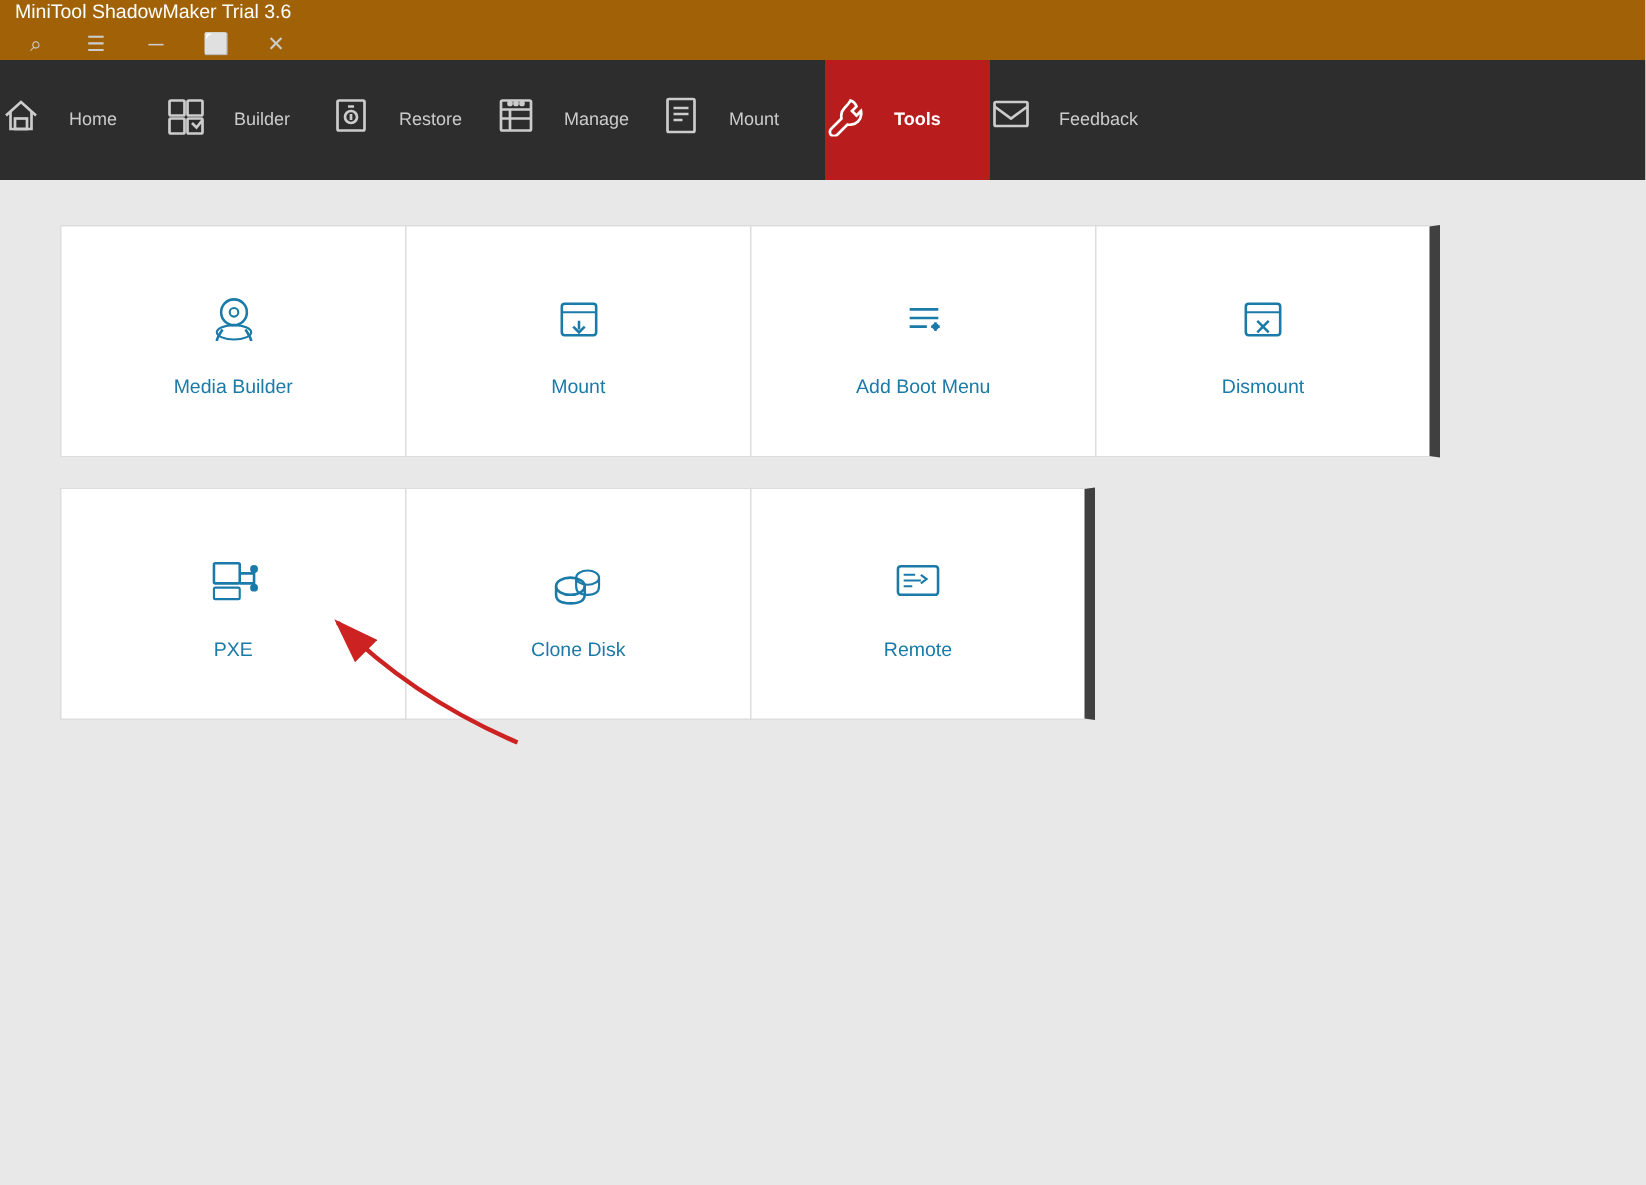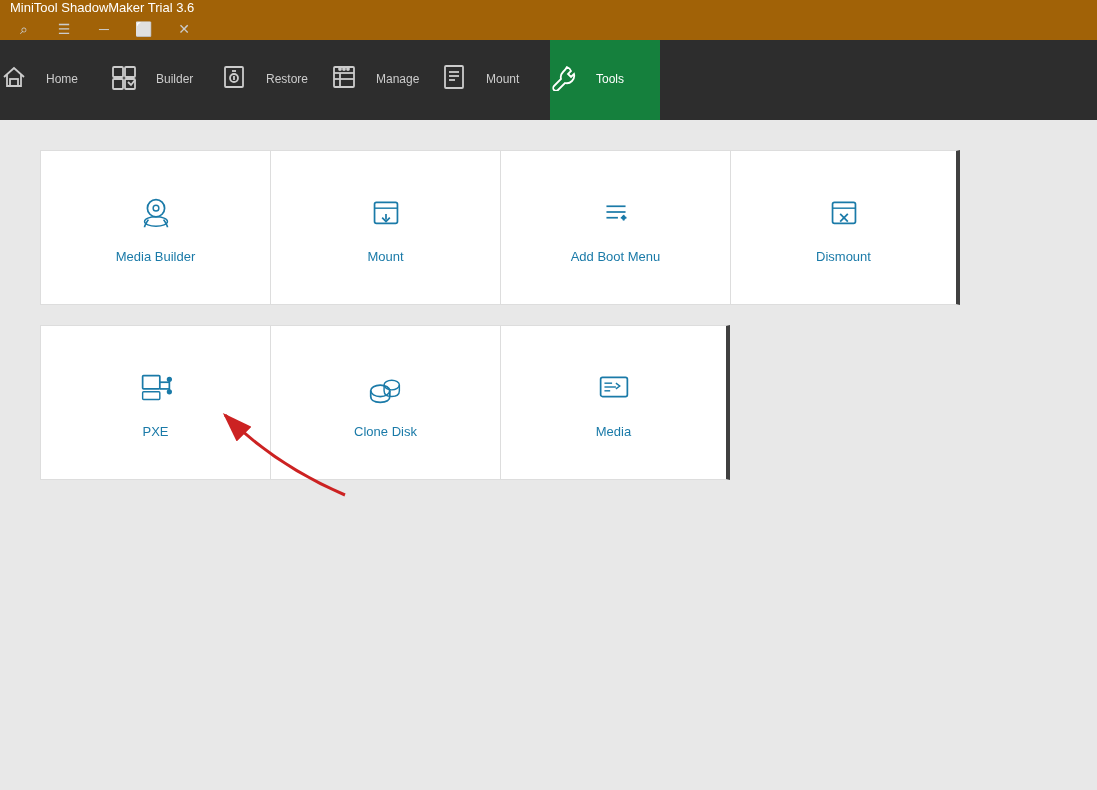--- a/index.html
+++ b/index.html
@@ -58,22 +58,23 @@
       align-items: center;
       justify-content: flex-start;
       width: 110px;
       cursor: pointer;
       color: #ccc;
       font-size: 12px;
       gap: 18px;
       border-bottom: 3px solid transparent;
     }
     .nav-item.active {
-      background: #15803d;
+      background: #b91c1c;
       color: #fff;
+      font-weight: bold;
     }
     .nav-icon {
       font-size: 26px;
       line-height: 1;
     }
 
     
     .content {
       background: #e8e8e8;
       padding: 30px 40px;
@@ -95,21 +96,21 @@
       align-items: center;
       justify-content: center;
       width: 230px;
       height: 155px;
       cursor: pointer;
       border: 1px solid #ddd;
       border-right: none;
       gap: 12px;
     }
     .tool-card:last-child {
-      border-right: 4px solid #404040;
+      border-right: 7px solid #404040;
     }
     .tool-label {
       font-size: 13px;
       color: #1a7aa8;
     }
 
     
     .icon-svg {
       width: 42px;
       height: 42px;
@@ -213,20 +214,29 @@
 
   <div class="nav-item active">
     <span class="nav-icon">
       <svg width="28" height="28" viewBox="0 0 28 28" fill="none" stroke="#fff" stroke-width="1.8">
         <path d="M17 4 C17 4 20 5 21 8 L18 11 L21 14 L24 11 C24 11 25 15 22 18 C19 21 15 20 15 20 L8 27 C7 28 5 28 4 27 C3 26 3 24 4 23 L11 16 C11 16 10 12 13 9 C16 6 17 4 17 4Z"></path>
       </svg>
     </span>
     <span>Tools</span>
   </div>
 
+  <div class="nav-item">
+    <span class="nav-icon">
+      <svg width="28" height="28" viewBox="0 0 28 28" fill="none" stroke="#ccc" stroke-width="1.8">
+        <rect x="3" y="5" width="22" height="16" rx="1"></rect>
+        <path d="M3 8 L14 16 L25 8"></path>
+      </svg>
+    </span>
+    <span>Feedback</span>
+  </div>
 
 </div>
 
 <div class="content">
 
   <div class="grid-row">
 
     <div class="tool-card">
       <span>
         <svg class="icon-svg" viewBox="0 0 44 44">
@@ -323,18 +333,18 @@
     <div class="tool-card">
       <span>
         <svg class="icon-svg" viewBox="0 0 44 44">
           <rect x="8" y="12" width="28" height="20" rx="2" stroke="#1a7aa8" stroke-width="1.8" fill="none"></rect>
           <path d="M12 18 L20 18" stroke="#1a7aa8" stroke-width="1.5"></path>
           <path d="M12 22 L24 22" stroke="#1a7aa8" stroke-width="1.5"></path>
           <path d="M12 26 L18 26" stroke="#1a7aa8" stroke-width="1.5"></path>
           <path d="M24 18 L28 21 L24 24" stroke="#1a7aa8" stroke-width="1.5" fill="none"></path>
         </svg>
       </span>
-      <span class="tool-label">Media</span>
+      <span class="tool-label">Remote</span>
     </div>
 
   </div>
 
 </div>
 
 </body></html>

